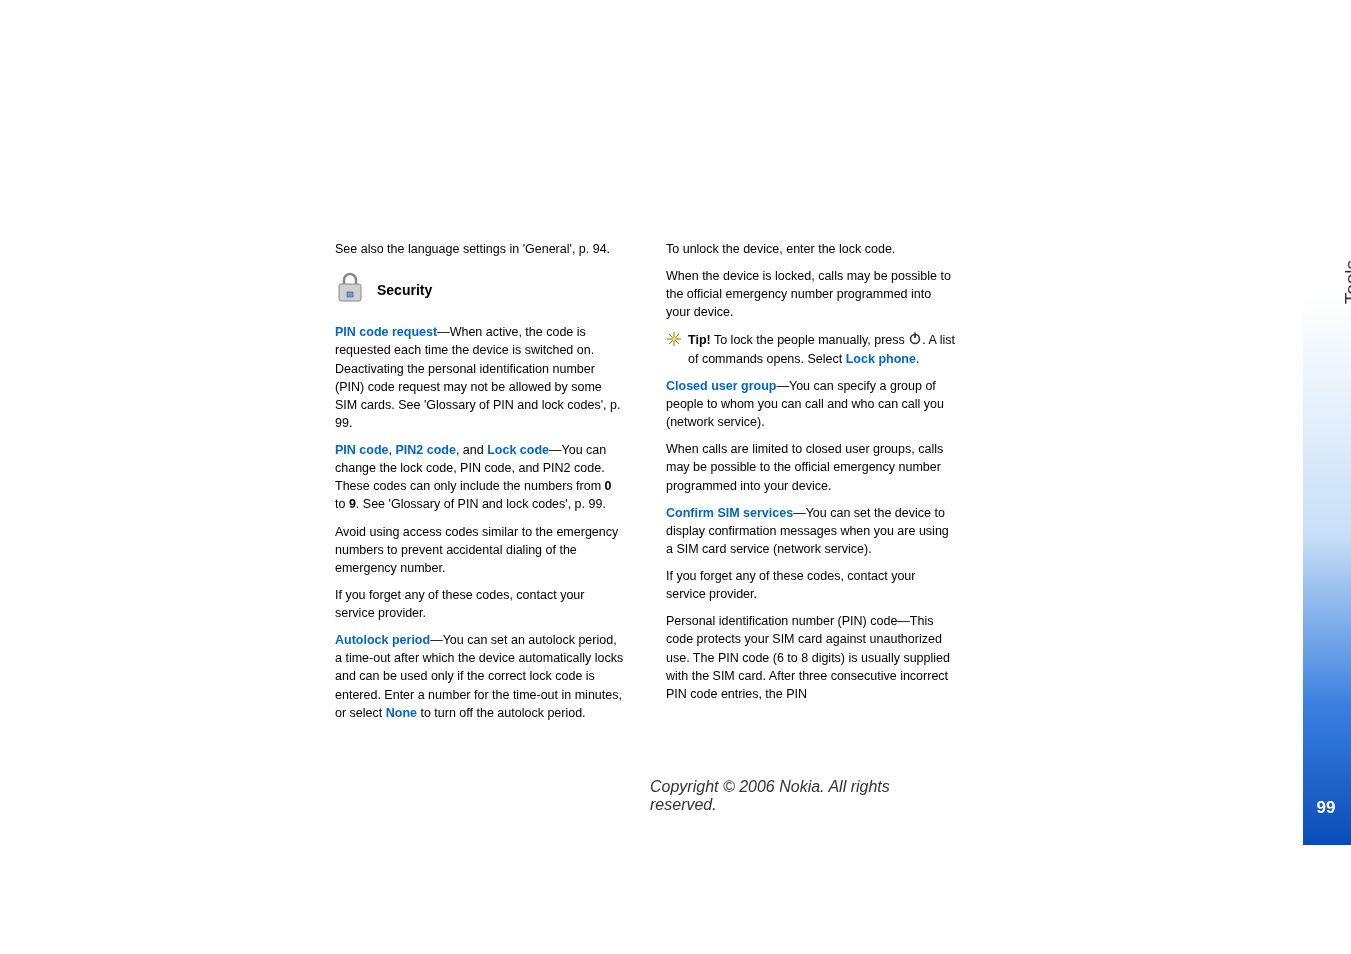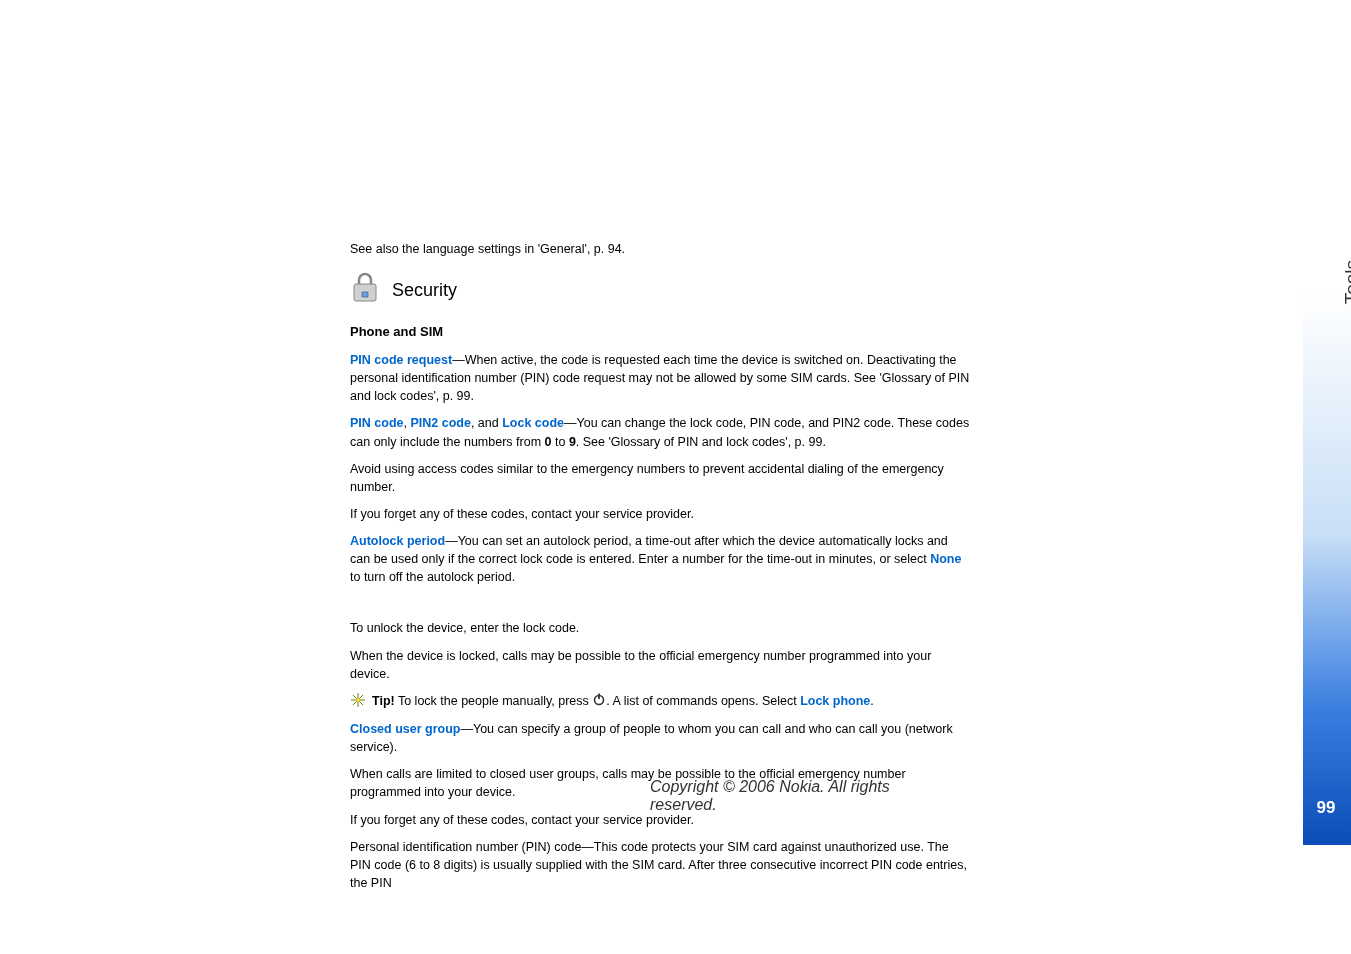--- a/index.html
+++ b/index.html
@@ -5,44 +5,43 @@
     * { margin: 0; padding: 0; box-sizing: border-box; }
     body {
       width: 1351px;
       height: 954px;
       background: #ffffff;
       font-family: Arial, Helvetica, sans-serif;
       position: relative;
     }
     .page {
       position: absolute;
-      left: 350px;
+      left: 335px;
       top: 240px;
       width: 620px;
       display: flex;
-      gap: 24px;
-      flex-direction: column;
+      gap: 42px;
     }
     .col {
       flex: 1;
       font-size: 12.5px;
       line-height: 1.45;
       color: #000;
     }
     .col p { margin-bottom: 9px; }
     .heading-row {
       display: flex;
       align-items: center;
       gap: 12px;
       margin-top: 12px;
       margin-bottom: 14px;
     }
     .security-heading {
-      font-size: 18px;
-      font-weight: normal;
+      font-size: 14px;
+      font-weight: bold;
     }
     .subheading {
       font-size: 13px;
       font-weight: bold;
       margin-bottom: 8px;
       margin-top: 4px;
     }
     .blue { color: #0066cc; }
     .bold { font-weight: bold; }
     .tip-row { display: flex; gap: 6px; margin-bottom: 9px; }
@@ -105,21 +104,20 @@
       <span>
         <svg class="lock-icon-svg" viewBox="0 0 30 34">
           <rect x="4" y="14" width="22" height="17" rx="2" fill="#d0d0d0" stroke="#888" stroke-width="1"></rect>
           <path d="M9 14 V10 a6 6 0 0 1 12 0 V14" fill="none" stroke="#888" stroke-width="2.5"></path>
           <rect x="12" y="22" width="6" height="5" fill="#6aa0e0" stroke="#336" stroke-width="0.5"></rect>
         </svg>
       </span>
       <span class="security-heading">Security</span>
     </div>
 
-    <p class="subheading">Phone and SIM</p>
 
     <p>
       <span class="blue bold">PIN code request</span><span>—When active, the code is requested each time the device is switched on. Deactivating the personal identification number (PIN) code request may not be allowed by some SIM cards. See 'Glossary of PIN and lock codes', p. 99.</span>
     </p>
 
     <p>
       <span class="blue bold">PIN code</span><span>, </span><span class="blue bold">PIN2 code</span><span>, and </span><span class="blue bold">Lock code</span><span>—You can change the lock code, PIN code, and PIN2 code. These codes can only include the numbers from </span><span class="bold">0</span><span> to </span><span class="bold">9</span><span>. See 'Glossary of PIN and lock codes', p. 99.</span>
     </p>
 
     <p>Avoid using access codes similar to the emergency numbers to prevent accidental dialing of the emergency number.</p>
@@ -155,20 +153,23 @@
       </div>
     </div>
 
 
     <p>
       <span class="blue bold">Closed user group</span><span>—You can specify a group of people to whom you can call and who can call you (network service).</span>
     </p>
 
     <p>When calls are limited to closed user groups, calls may be possible to the official emergency number programmed into your device.</p>
 
+    <p>
+      <span class="blue bold">Confirm SIM services</span><span>—You can set the device to display confirmation messages when you are using a SIM card service (network service).</span>
+    </p>
 
 
     <p>If you forget any of these codes, contact your service provider.</p>
 
     <p>Personal identification number (PIN) code—This code protects your SIM card against unauthorized use. The PIN code (6 to 8 digits) is usually supplied with the SIM card. After three consecutive incorrect PIN code entries, the PIN</p>
   </div>
 </div>
 
 <div class="copyright">Copyright © 2006 Nokia. All rights reserved.</div>
 

